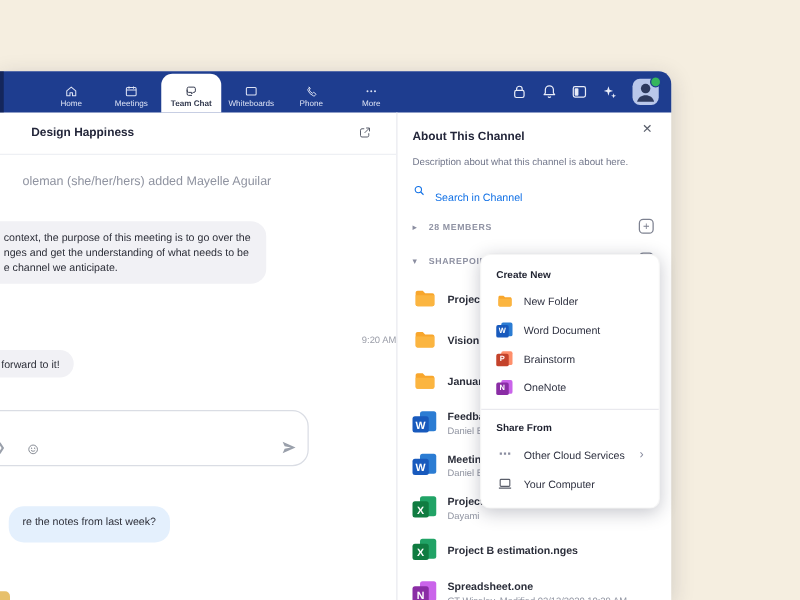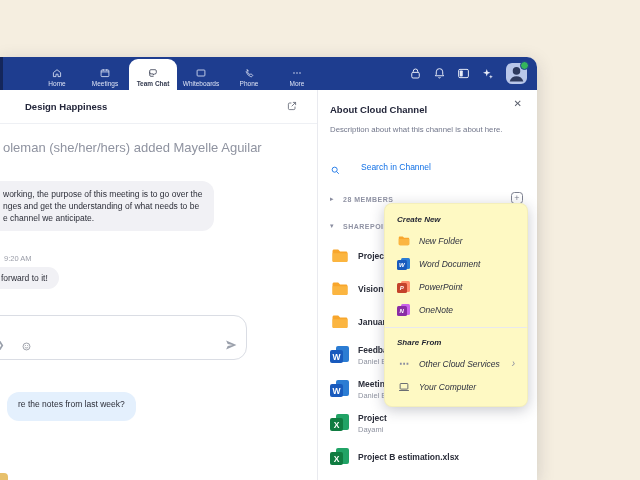--- a/index.html
+++ b/index.html
@@ -33,45 +33,45 @@
   .content{display:flex;height:390px;}
   .chat-col{position:relative;width:318px;box-sizing:border-box;border-right:1px solid #e9eaef;overflow:hidden;}
   .panel-col{position:relative;flex:1;overflow:hidden;}
 
   
   .chat-header{position:relative;height:33px;border-bottom:1px solid #eef0f4;display:flex;align-items:center;}
   .chat-title{margin-left:25px;font-size:9.5px;font-weight:bold;color:#23263a;}
   .hbtn{position:absolute;right:19px;top:10px;width:12px;height:12px;color:#565c69;}
   .hbtn svg{width:12px;height:12px;display:block;}
   .messages{position:relative;}
-  .sysmsg{margin:16px 0 0 3px;font-size:13px;color:#8f93a0;white-space:nowrap;}
+  .sysmsg{margin:16px 0 0 18px;font-size:10px;color:#8f93a0;white-space:nowrap;}
   .bubble{display:inline-block;background:#f1f1f5;border-radius:12px;color:#2c2e38;font-size:8.5px;}
   .bubble.big{margin:26px 0 0 -11px;padding:7px 12px 7px 14px;line-height:12px;}
   .bubble.big div{white-space:nowrap;}
-  .tstamp{margin:23px 0 0 4px;font-size:7.5px;color:#9a9da8;}
+  .tstamp{margin:40px 0 0 4px;font-size:7.5px;color:#9a9da8;text-align:right;}
   .bubble.s1{margin:4px 0 0 -12px;padding:6px 11px 6px 13px;white-space:nowrap;}
   .bubble.s2{margin:49px 0 0 -12px;padding:6px 11px 6px 13px;white-space:nowrap;}
   .composer{position:relative;margin:26px 0 0 -32px;width:279px;height:45px;box-sizing:border-box;
             border:1px solid #dadde4;border-radius:13px;background:#fff;}
   .cicon{position:absolute;bottom:7px;width:11px;height:11px;color:#6f7480;}
   .cicon svg{width:11px;height:11px;display:block;}
   .c-partial{left:28px;bottom:8px;font-size:9px;color:#9aa0ab;}
   .c-smiley{left:52px;}
   .c-send{right:8px;width:14px;height:14px;color:#9aa0ab;}
   .c-send svg{width:14px;height:14px;}
   .bubble.blue{margin:32px 0 0 7px;background:#e4f0fd;padding:7px 11px 12px 11px;white-space:nowrap;border-radius:12px;}
   .mini-avatar{position:absolute;left:-7px;top:383px;width:15px;height:15px;border-radius:4px;background:#e7c06b;z-index:2;}
 
   
   .panel-inner{padding:0 13px 0 12px;}
   .panel-header{position:relative;padding-top:9px;}
   .panel-title{font-size:9.5px;font-weight:bold;color:#23263a;}
   .close-x{position:absolute;right:2px;top:9px;font-size:10px;color:#595e6b;line-height:10px;cursor:pointer;}
   .panel-desc{margin-top:8px;font-size:7.8px;color:#71768a;white-space:nowrap;}
-  .search-row{margin-top:28px;display:flex;align-items:flex-start;gap:20px;color:#1271e6;cursor:pointer;}
+  .search-row{margin-top:11px;display:flex;align-items:flex-end;gap:7px;color:#1271e6;cursor:pointer;}
   .search-row svg{width:11px;height:11px;}
   .search-label{font-size:8.5px;color:#1271e6;}
   .sec-row{position:relative;margin-top:11px;height:16px;display:flex;align-items:center;gap:6px;}
   .caret{font-size:7px;color:#8a8da0;width:7px;}
   .sec-label{font-size:7px;font-weight:bold;letter-spacing:.5px;color:#8f92a3;}
   .plus-btn{position:absolute;right:1px;top:1px;width:12px;height:12px;box-sizing:border-box;border:1px solid #7d8190;
             border-radius:3.5px;color:#7d8190;font-size:9px;line-height:10px;text-align:center;cursor:pointer;}
   .filelist{margin-top:5px;}
   .frow{display:flex;align-items:center;gap:8px;cursor:pointer;}
   .frow.folder{height:33px;}
@@ -87,22 +87,22 @@
   .oi.ppt .tile{background:#c4432b}.oi.ppt .page{background:#ff8f6b}
   .oi.onenote .tile{background:#8a2da5}.oi.onenote .page{background:#ca64ea}
   .oi.small{flex:0 0 14px;width:14px;height:14px;}
   .oi.small .page{width:9px;height:11px;right:1px;top:1px;border-radius:1.5px;}
   .oi.small .tile{width:9.5px;height:9.5px;bottom:1px;font-size:6px;border-radius:1.5px;}
   .ftxt{min-width:0;}
   .fname{font-size:8.5px;font-weight:bold;color:#2b2e3a;white-space:nowrap;}
   .fmeta{margin-top:2px;font-size:7.5px;color:#8f93a0;white-space:nowrap;}
 
   
-  .menu{position:absolute;left:384px;top:203px;width:144px;z-index:50;background:#fef9c3;border-radius:8px;
-        box-shadow:0 3px 14px rgba(30,35,60,.25);border:1px solid rgba(0,0,0,.04);padding:7px 0 8px;box-sizing:border-box;font-style:italic;}
+  .menu{position:absolute;left:384px;top:203px;width:144px;z-index:50;background:#ffffff;border-radius:8px;
+        box-shadow:0 3px 14px rgba(30,35,60,.25);border:1px solid rgba(0,0,0,.04);padding:7px 0 8px;box-sizing:border-box;}
   .menu-header{padding:4px 12px 5px;font-size:8px;font-weight:bold;color:#1f2230;}
   .menu-item{height:23px;display:flex;align-items:center;gap:8px;padding:0 12px;cursor:pointer;}
   .menu-item .mlabel{font-size:8.5px;color:#2e3140;white-space:nowrap;}
   .menu-item .micon{flex:0 0 14px;width:14px;height:14px;}
   .menu-item .micon svg{width:14px;height:14px;display:block;}
   .menu-divider{height:1px;background:#e9e9ee;margin:6px 0;}
   .mellipsis{flex:0 0 14px;text-align:center;font-size:10px;font-weight:bold;color:#8a8da0;line-height:14px;}
   .mchevron{margin-left:auto;font-size:10px;color:#8a8da0;}
   .micon-stroke{color:#5a5e6a;}
 </style>
@@ -210,21 +210,21 @@
           <span class="hbtn">
               <svg viewBox="0 0 20 20">
                 <path d="M9 5H6a2 2 0 00-2 2v7a2 2 0 002 2h7a2 2 0 002-2v-3" fill="none" stroke="currentColor" stroke-width="1.3"></path>
                 <path d="M11.5 4H16v4.5M16 4l-6.5 6.5" fill="none" stroke="currentColor" stroke-width="1.3"></path>
               </svg>
             </span>
         </div>
         <div class="messages">
           <div class="sysmsg">oleman (she/her/hers) added Mayelle Aguilar</div>
           <div class="bubble big">
-            <div>working, the purpose of this meeting is to go over the</div>
+            <div>context, the purpose of this meeting is to go over the</div>
             <div>nges and get the understanding of what needs to be</div>
             <div>e channel we anticipate.</div>
           </div>
           <div class="tstamp">9:20 AM</div>
           <div><span class="bubble s1">forward to it!</span></div>
           <div class="composer">
             <span class="cicon c-partial">❯</span>
             <span class="cicon c-smiley">
                 <svg viewBox="0 0 20 20">
                   <circle cx="10" cy="10" r="6.3" fill="none" stroke="currentColor" stroke-width="1.2"></circle>
@@ -240,21 +240,21 @@
               </span>
           </div>
           <div><span class="bubble blue">re the notes from last week?</span></div>
         </div>
         <span class="mini-avatar"></span>
       </div>
 
       <div class="panel-col">
         <div class="panel-inner">
           <div class="panel-header">
-            <span class="panel-title">About Cloud Channel</span>
+            <span class="panel-title">About This Channel</span>
             <span class="close-x">✕</span>
           </div>
           <div class="panel-desc">Description about what this channel is about here.</div>
           <div class="search-row">
             <span><svg viewBox="0 0 20 20">
                   <circle cx="8.5" cy="8.5" r="4.6" fill="none" stroke="currentColor" stroke-width="1.6"></circle>
                   <path d="M12 12l4 4" stroke="currentColor" stroke-width="1.6"></path>
                 </svg></span>
             <span class="search-label">Search in Channel</span>
           </div>
@@ -332,21 +332,21 @@
                 <div class="fname">Project</div>
                 <div class="fmeta">Dayami</div>
               </div>
             </div>
             <div class="frow doc">
               <span class="oi excel">
                   <span class="page"></span>
                   <span class="tile">X</span>
                 </span>
               <div class="ftxt">
-                <div class="fname">Project B estimation.xlsx</div>
+                <div class="fname">Project B estimation.nges</div>
               </div>
             </div>
             <div class="frow doc">
               <span class="oi onenote">
                   <span class="page"></span>
                   <span class="tile">N</span>
                 </span>
               <div class="ftxt">
                 <div class="fname">Spreadsheet.one</div>
                 <div class="fmeta">CT Wiseley, Modified 02/13/2020 10:29 AM</div>
@@ -374,21 +374,21 @@
           <span class="page"></span>
           <span class="tile">W</span>
         </span>
       <span class="mlabel">Word Document</span>
     </div>
     <div class="menu-item">
       <span class="oi small ppt">
           <span class="page"></span>
           <span class="tile">P</span>
         </span>
-      <span class="mlabel">PowerPoint</span>
+      <span class="mlabel">Brainstorm</span>
     </div>
     <div class="menu-item">
       <span class="oi small onenote">
           <span class="page"></span>
           <span class="tile">N</span>
         </span>
       <span class="mlabel">OneNote</span>
     </div>
     <div class="menu-divider"></div>
     <div class="menu-header">Share From</div>

